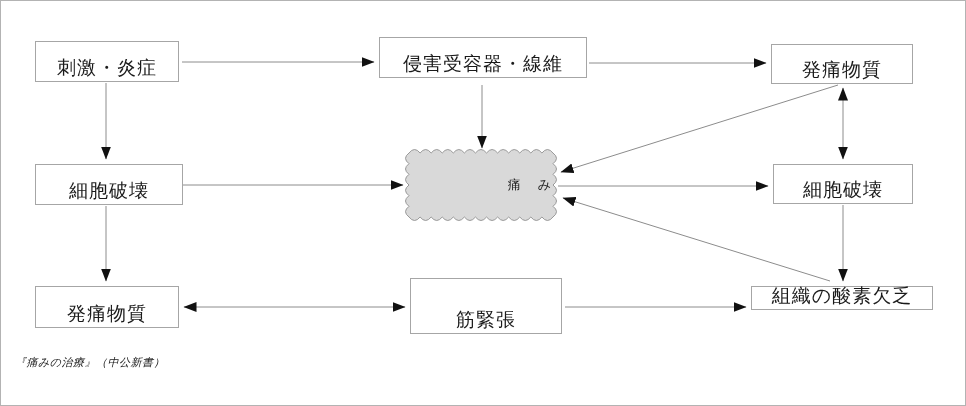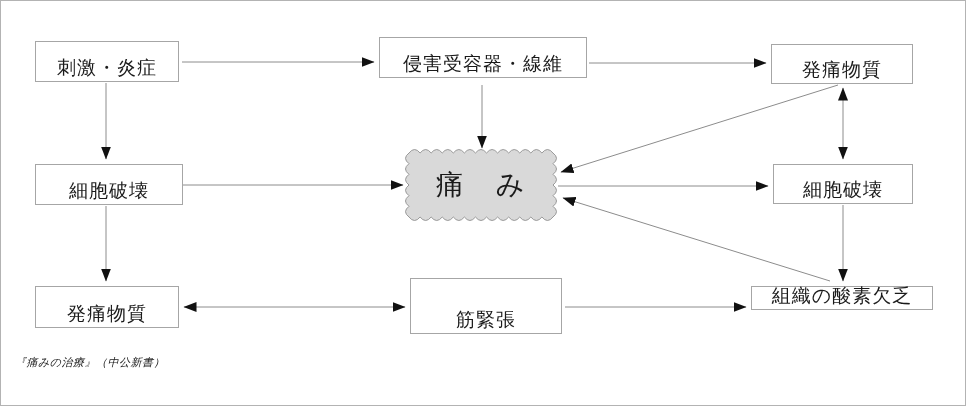--- a/index.html
+++ b/index.html
@@ -32,23 +32,23 @@
     border:1px solid var(--box-border);
     display:flex;align-items:flex-end;justify-content:center;
     box-sizing:border-box;
     color:var(--text);
     font-size:19px;
     letter-spacing:1px;
     white-space:nowrap;
   }
   .pain-label{
     position:absolute;
-    display:flex;align-items:center;justify-content:center;
+    display:flex;align-items:center;justify-content:flex-end;
     color:var(--text);
-    font-size:28px;
+    font-size:13px;
     letter-spacing:2px;
     white-space:nowrap;
   }
   .pain-cloud{fill:var(--pain-fill);stroke:var(--pain-stroke);stroke-width:1;}
   .caption{
     position:absolute;left:14px;top:354px;
     color:var(--text);
     font-size:11px;
     letter-spacing:0.5px;
     white-space:nowrap;

